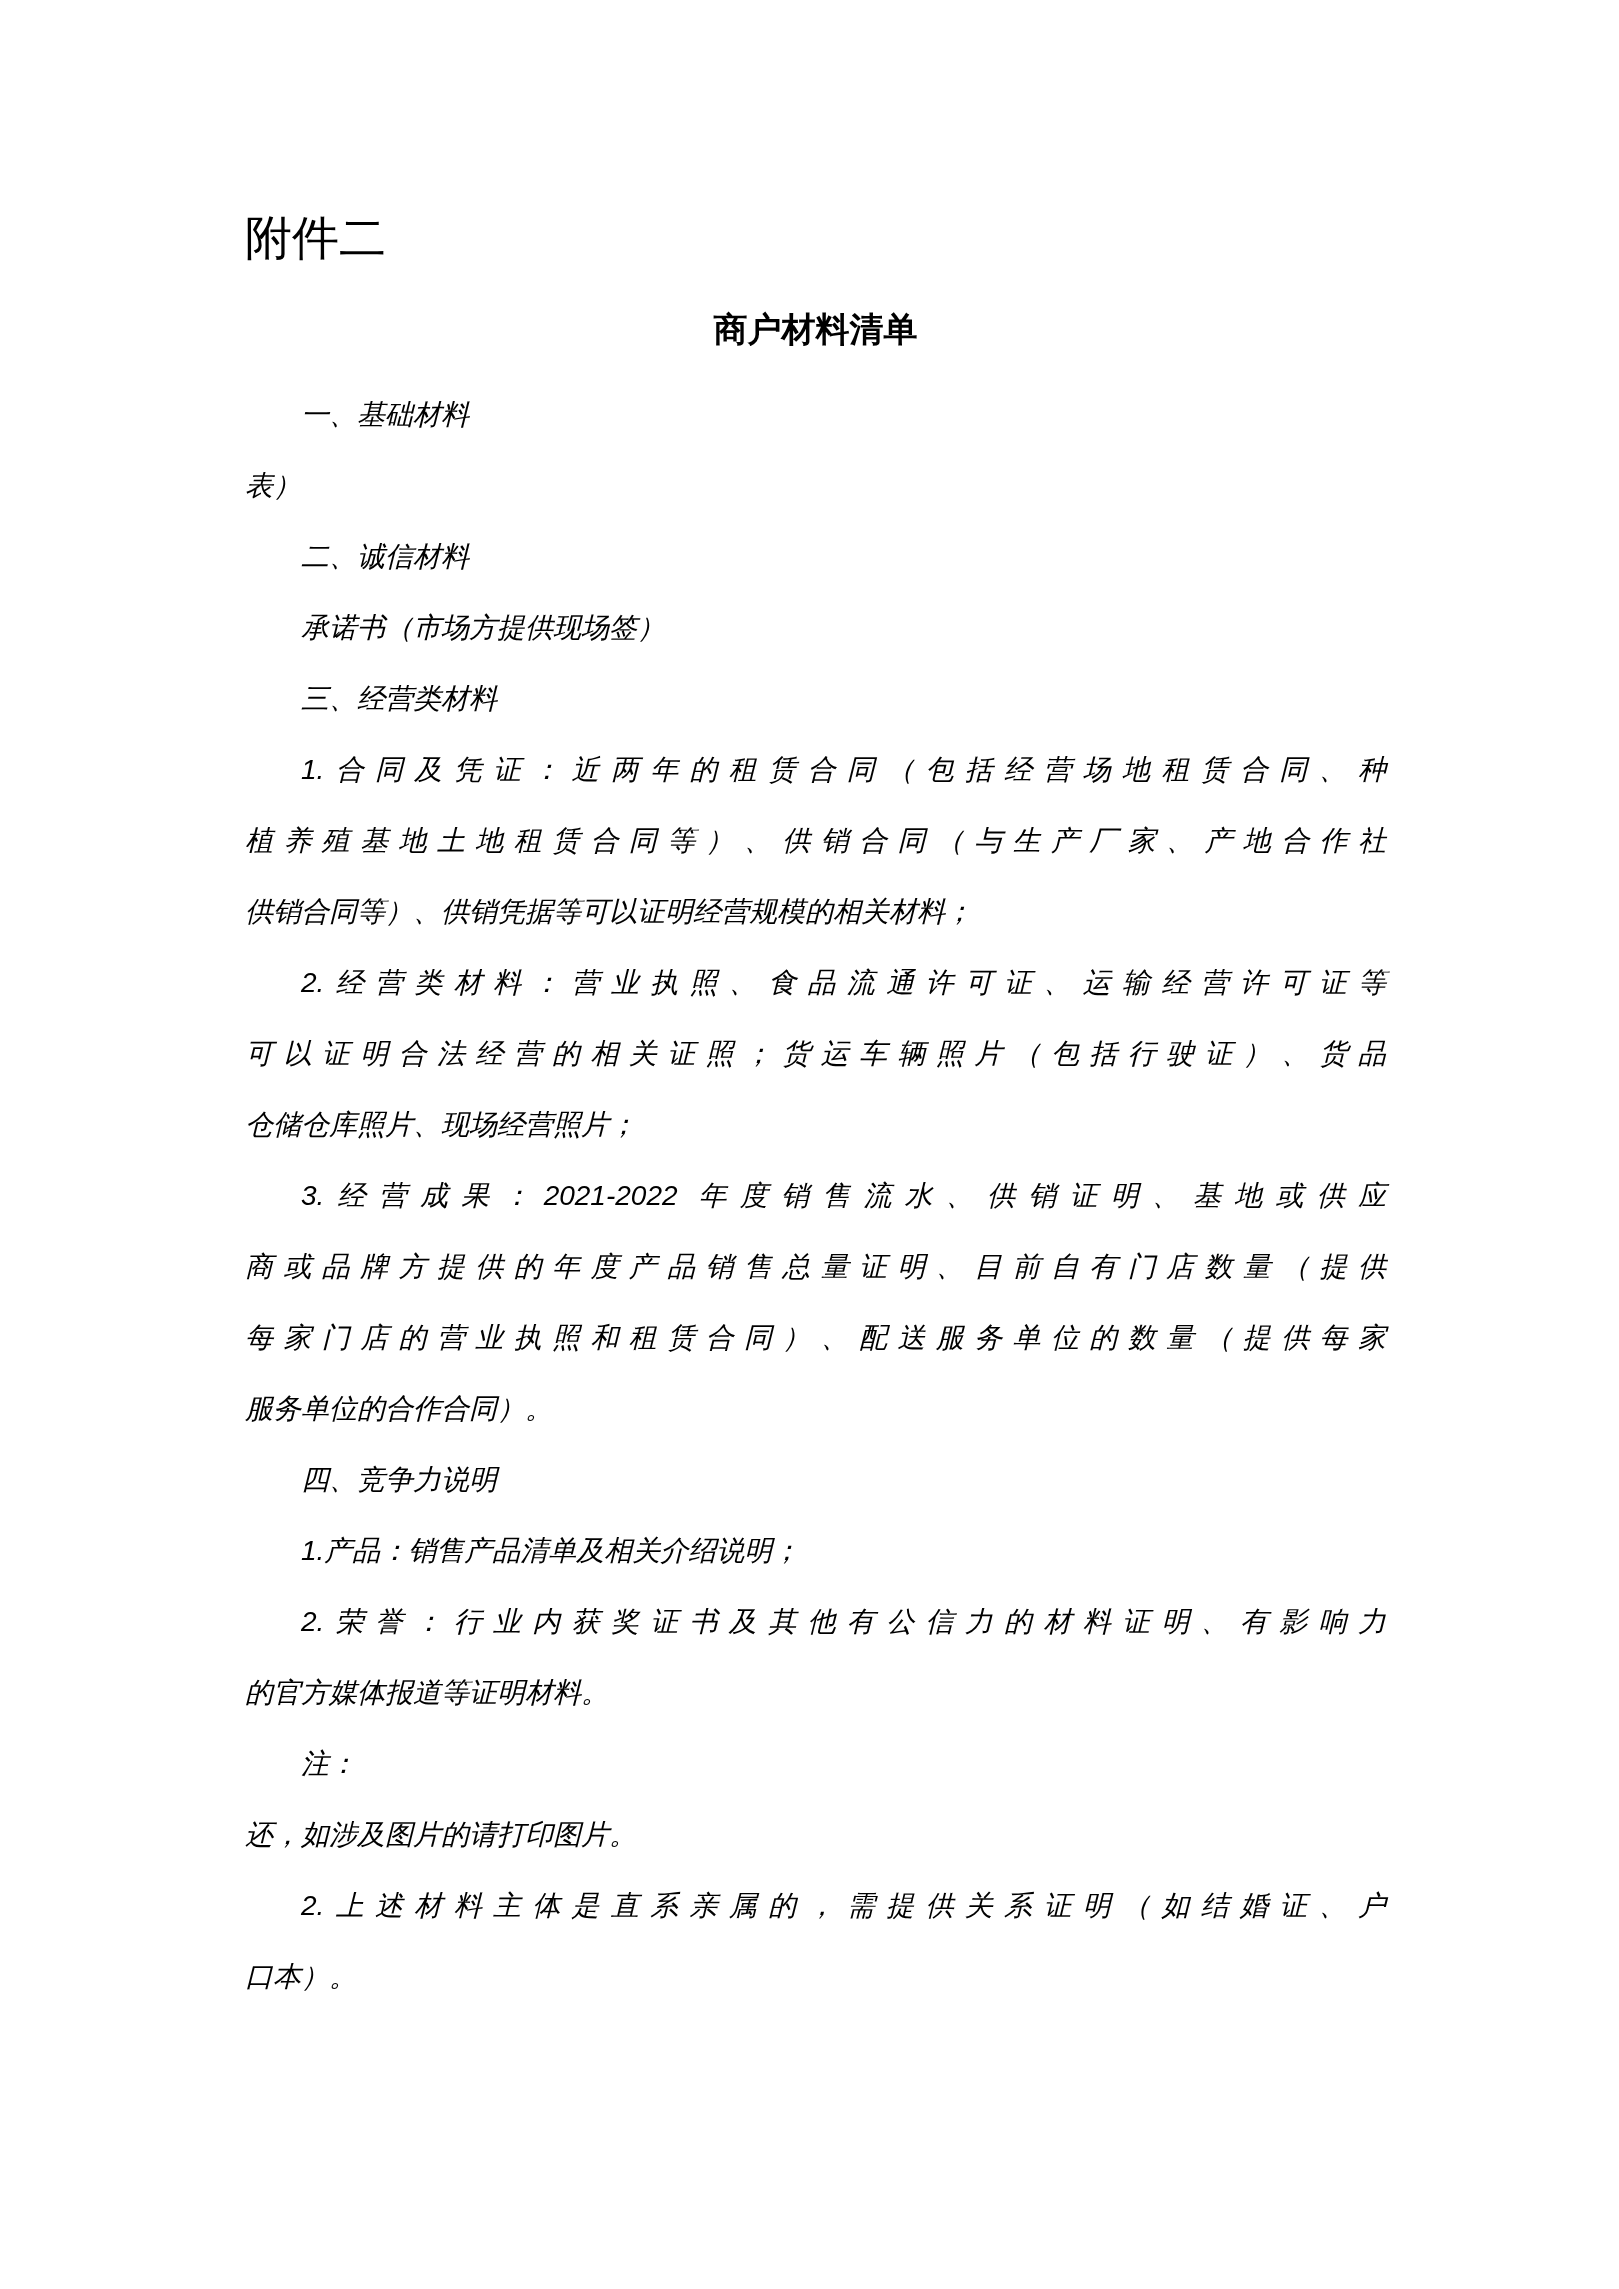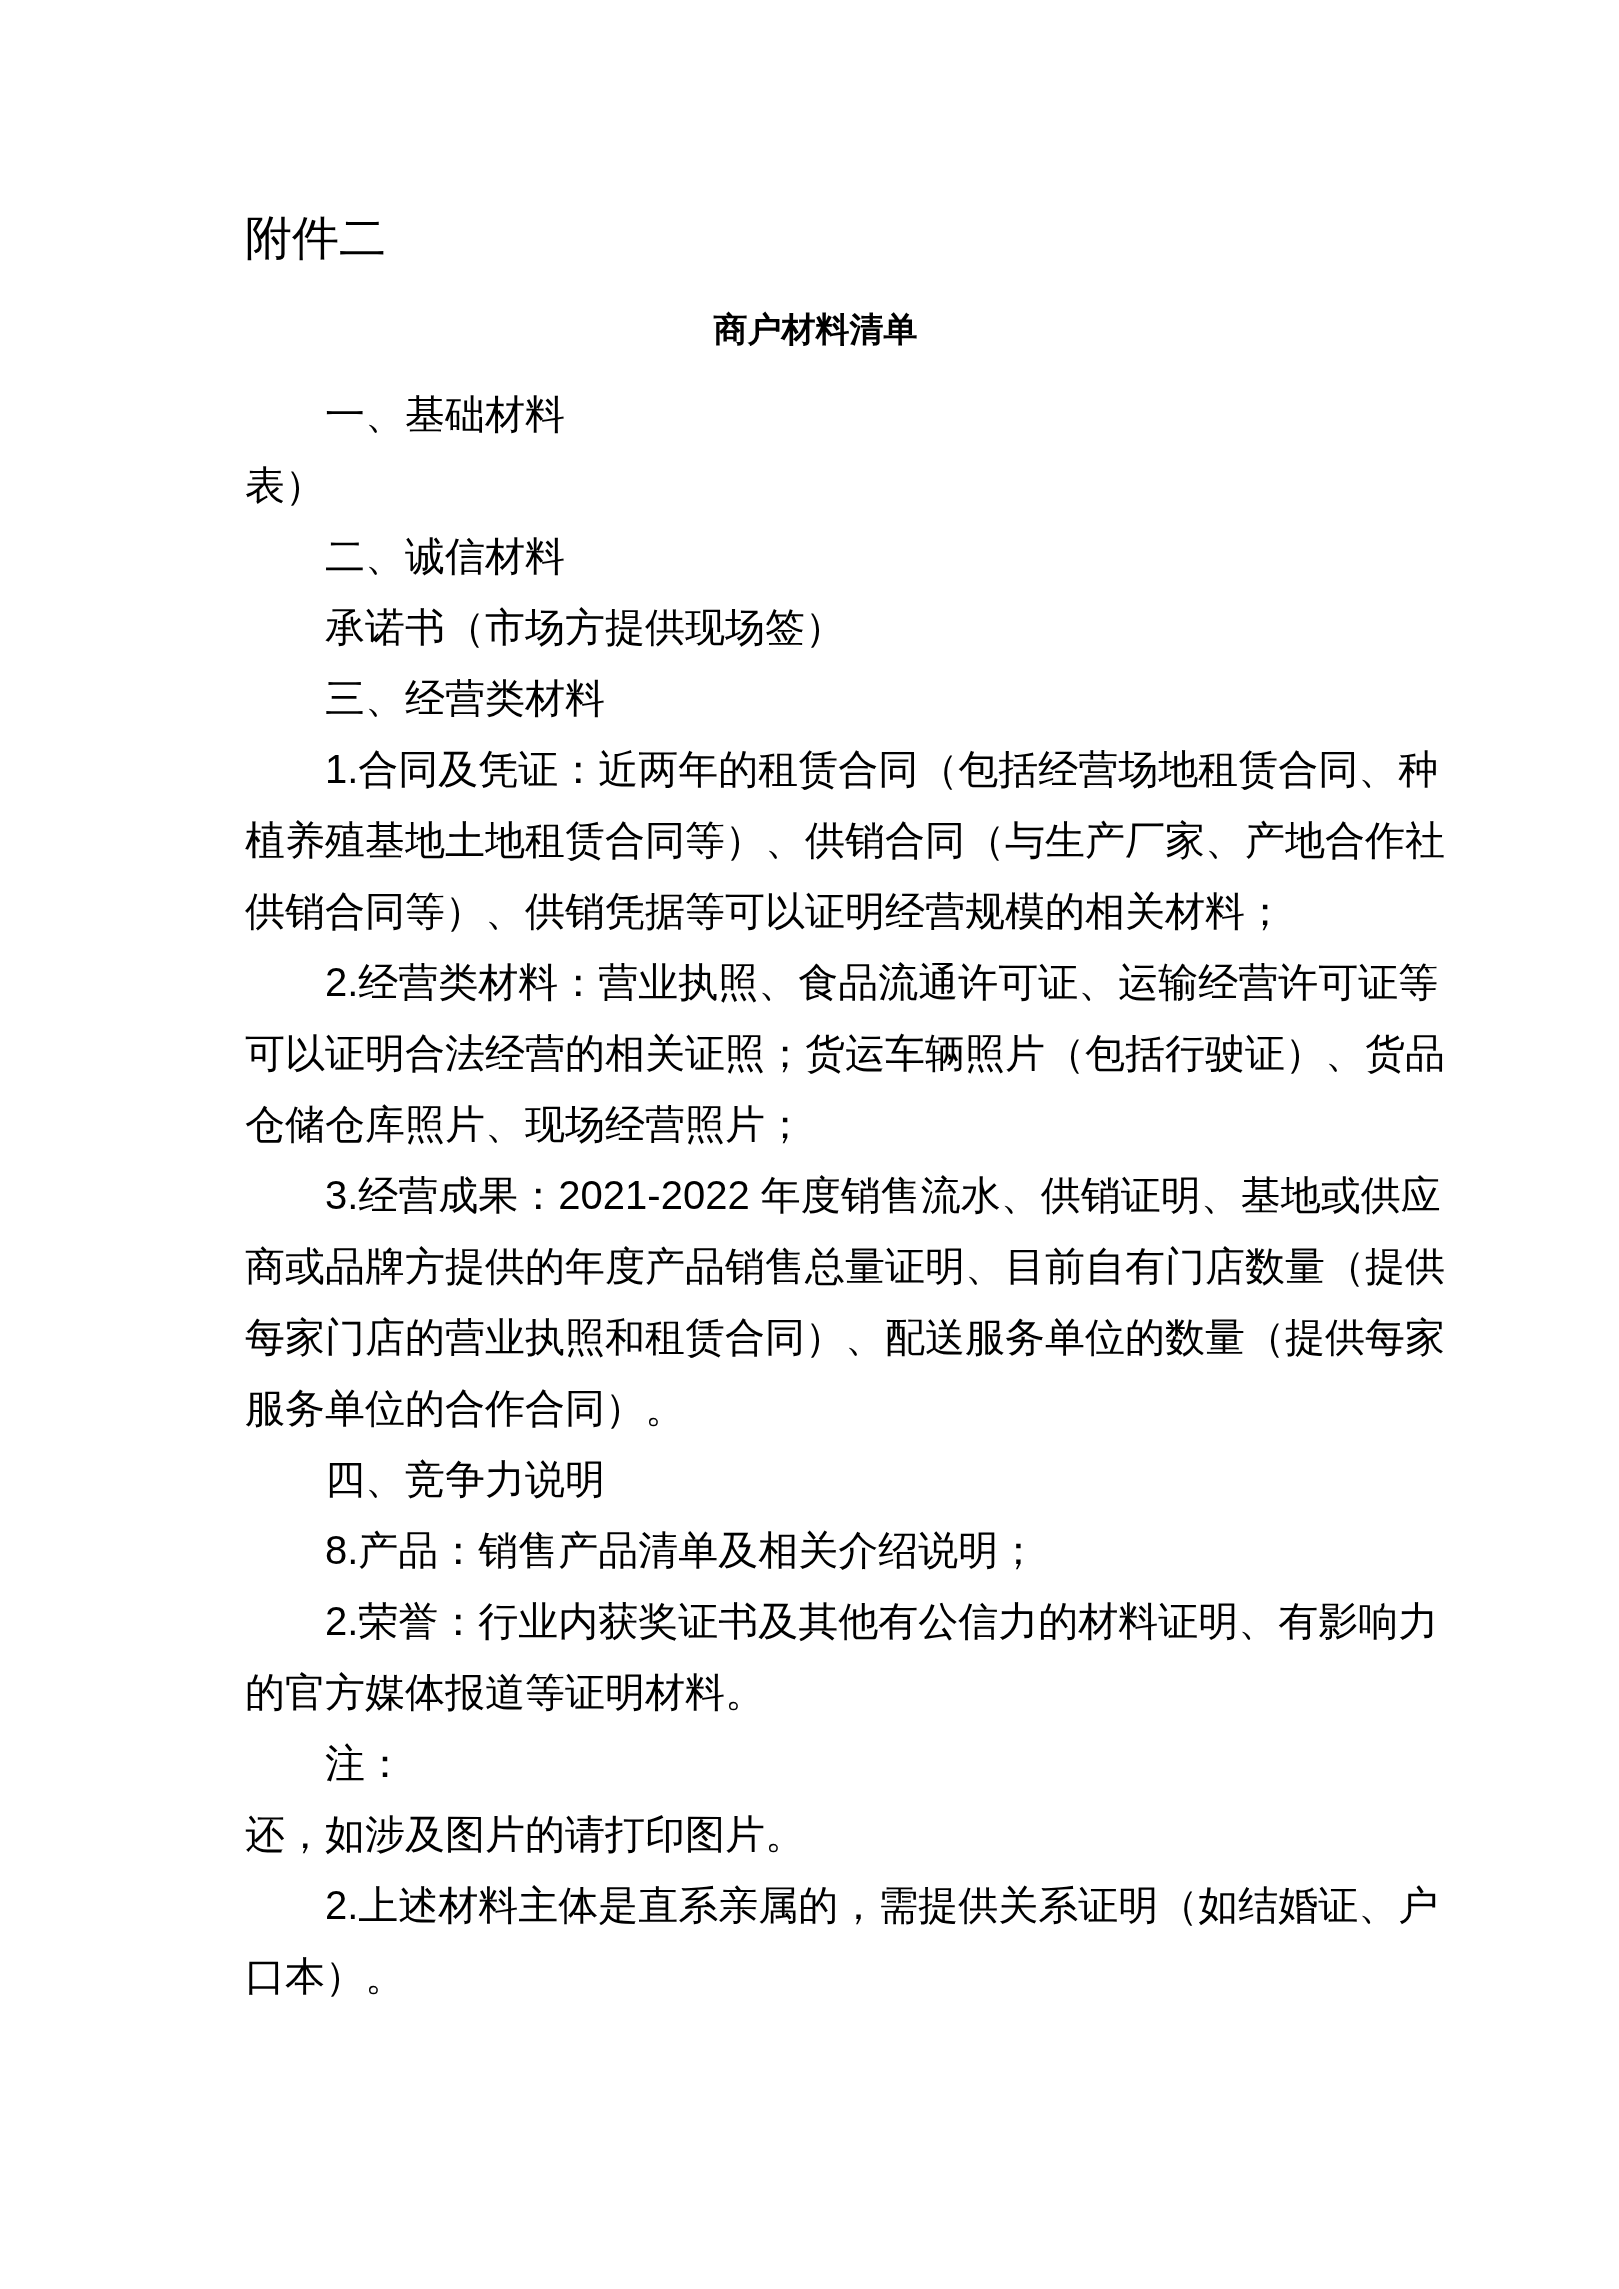--- a/index.html
+++ b/index.html
@@ -30,24 +30,25 @@
     font-size: 34px;
     font-weight: 700;
     line-height: 88px;
     text-align: center;
     white-space: nowrap;
   }
   .doc-body {
     margin: 0;
   }
   .body-line {
-    font-size: 40px;
+    font-size: 28px;
     line-height: 71px;
     text-align: justify;
     white-space: nowrap;
+    font-style: italic;
   }
   .body-line.indent {
     text-indent: 2em;
   }
   .body-line.fill {
     text-align: justify;
     text-align-last: justify;
   }
 </style>
 </head>
@@ -66,21 +67,21 @@
       <div class="body-line fill">植养殖基地土地租赁合同等）、供销合同（与生产厂家、产地合作社</div>
       <div class="body-line">供销合同等）、供销凭据等可以证明经营规模的相关材料；</div>
       <div class="body-line indent fill">2.经营类材料：营业执照、食品流通许可证、运输经营许可证等</div>
       <div class="body-line fill">可以证明合法经营的相关证照；货运车辆照片（包括行驶证）、货品</div>
       <div class="body-line">仓储仓库照片、现场经营照片；</div>
       <div class="body-line indent fill">3.经营成果：2021-2022 年度销售流水、供销证明、基地或供应</div>
       <div class="body-line fill">商或品牌方提供的年度产品销售总量证明、目前自有门店数量（提供</div>
       <div class="body-line fill">每家门店的营业执照和租赁合同）、配送服务单位的数量（提供每家</div>
       <div class="body-line">服务单位的合作合同）。</div>
       <div class="body-line indent">四、竞争力说明</div>
-      <div class="body-line indent">8.产品：销售产品清单及相关介绍说明；</div>
+      <div class="body-line indent">1.产品：销售产品清单及相关介绍说明；</div>
       <div class="body-line indent fill">2.荣誉：行业内获奖证书及其他有公信力的材料证明、有影响力</div>
       <div class="body-line">的官方媒体报道等证明材料。</div>
       <div class="body-line indent">注：</div>
       <div class="body-line">还，如涉及图片的请打印图片。</div>
       <div class="body-line indent fill">2.上述材料主体是直系亲属的，需提供关系证明（如结婚证、户</div>
       <div class="body-line">口本）。</div>
     </div>
 </div>
 
 

